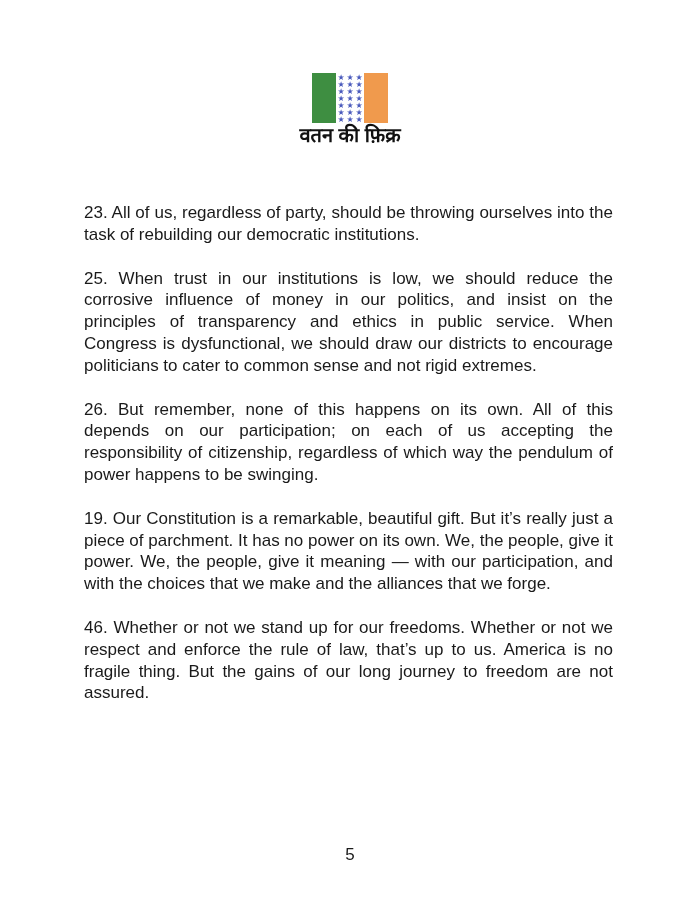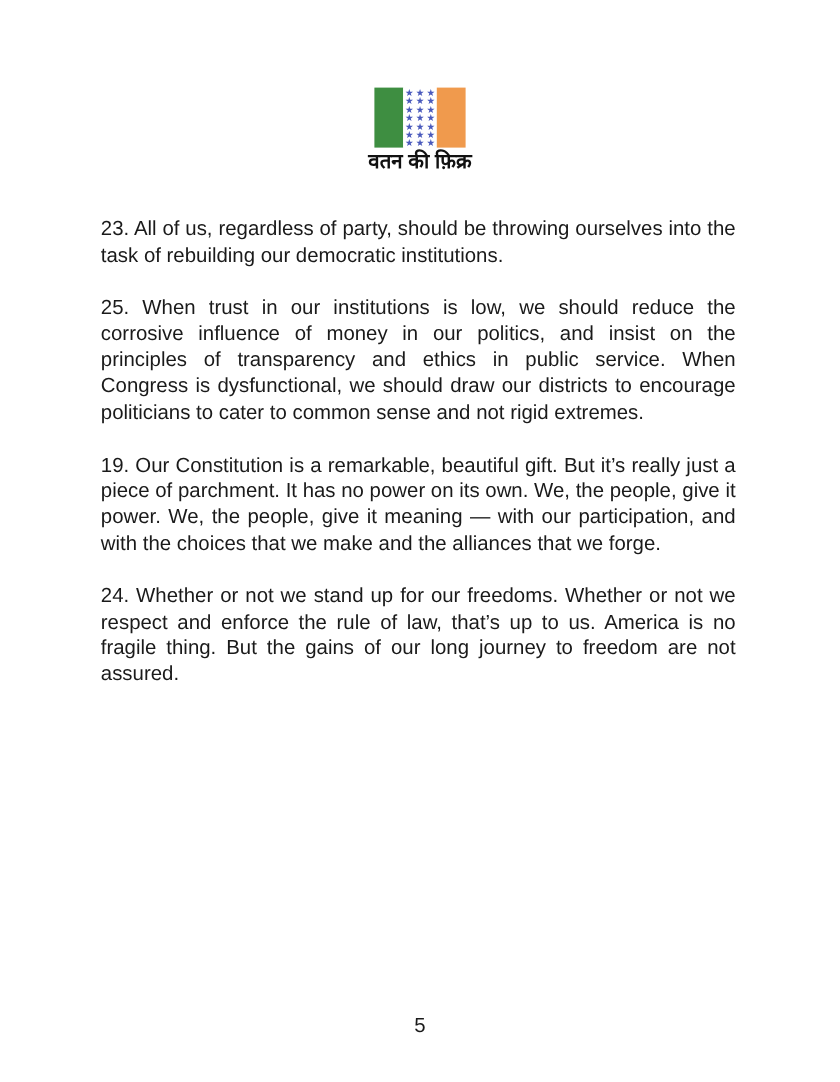--- a/index.html
+++ b/index.html
@@ -36,28 +36,28 @@
   .star-row {
     line-height: 7px;
     height: 7px;
     font-size: 8px;
     letter-spacing: 0px;
     white-space: nowrap;
   }
   .star-row span { display: inline-block; width: 9px; text-align: center; }
   .flag-caption {
     margin-top: 3px;
-    font-size: 17px;
+    font-size: 20px;
     font-weight: 600;
     color: #111111;
     line-height: 18px;
   }
   .content {
     position: absolute;
-    top: 180px;
+    top: 202px;
     left: 84px;
     width: 529px;
     font-size: 17px;
     line-height: 21.8px;
     text-align: justify;
   }
   .content p {
     margin: 0 0 22px 0;
   }
   .page-number {
@@ -90,19 +90,20 @@
           </div>
       </div>
       <div class="stripe-orange" style="background: rgb(240, 154, 77);"></div>
     </div>
     <div class="flag-caption">वतन की फ़िक्र</div>
   </div>
 
   <div class="content">
       <p>23. All of us, regardless of party, should be throwing ourselves into the task of rebuilding our democratic institutions.</p>
       <p>25. When trust in our institutions is low, we should reduce the corrosive influence of money in our politics, and insist on the principles of transparency and ethics in public service. When Congress is dysfunctional, we should draw our districts to encourage politicians to cater to common sense and not rigid extremes.</p>
+      <p>26. But remember, none of this happens on its own. All of this depends on our participation; on each of us accepting the responsibility of citizenship, regardless of which way the pendulum of power happens to be swinging.</p>
       <p>19. Our Constitution is a remarkable, beautiful gift. But it’s really just a piece of parchment. It has no power on its own. We, the people, give it power. We, the people, give it meaning — with our participation, and with the choices that we make and the alliances that we forge.</p>
-      <p>24. Whether or not we stand up for our freedoms. Whether or not we respect and enforce the rule of law, that’s up to us. America is no fragile thing. But the gains of our long journey to freedom are not assured.</p>
+      <p>46. Whether or not we stand up for our freedoms. Whether or not we respect and enforce the rule of law, that’s up to us. America is no fragile thing. But the gains of our long journey to freedom are not assured.</p>
     </div>
 
   <div class="page-number">5</div>
 
 </div>
 
 </body></html>

